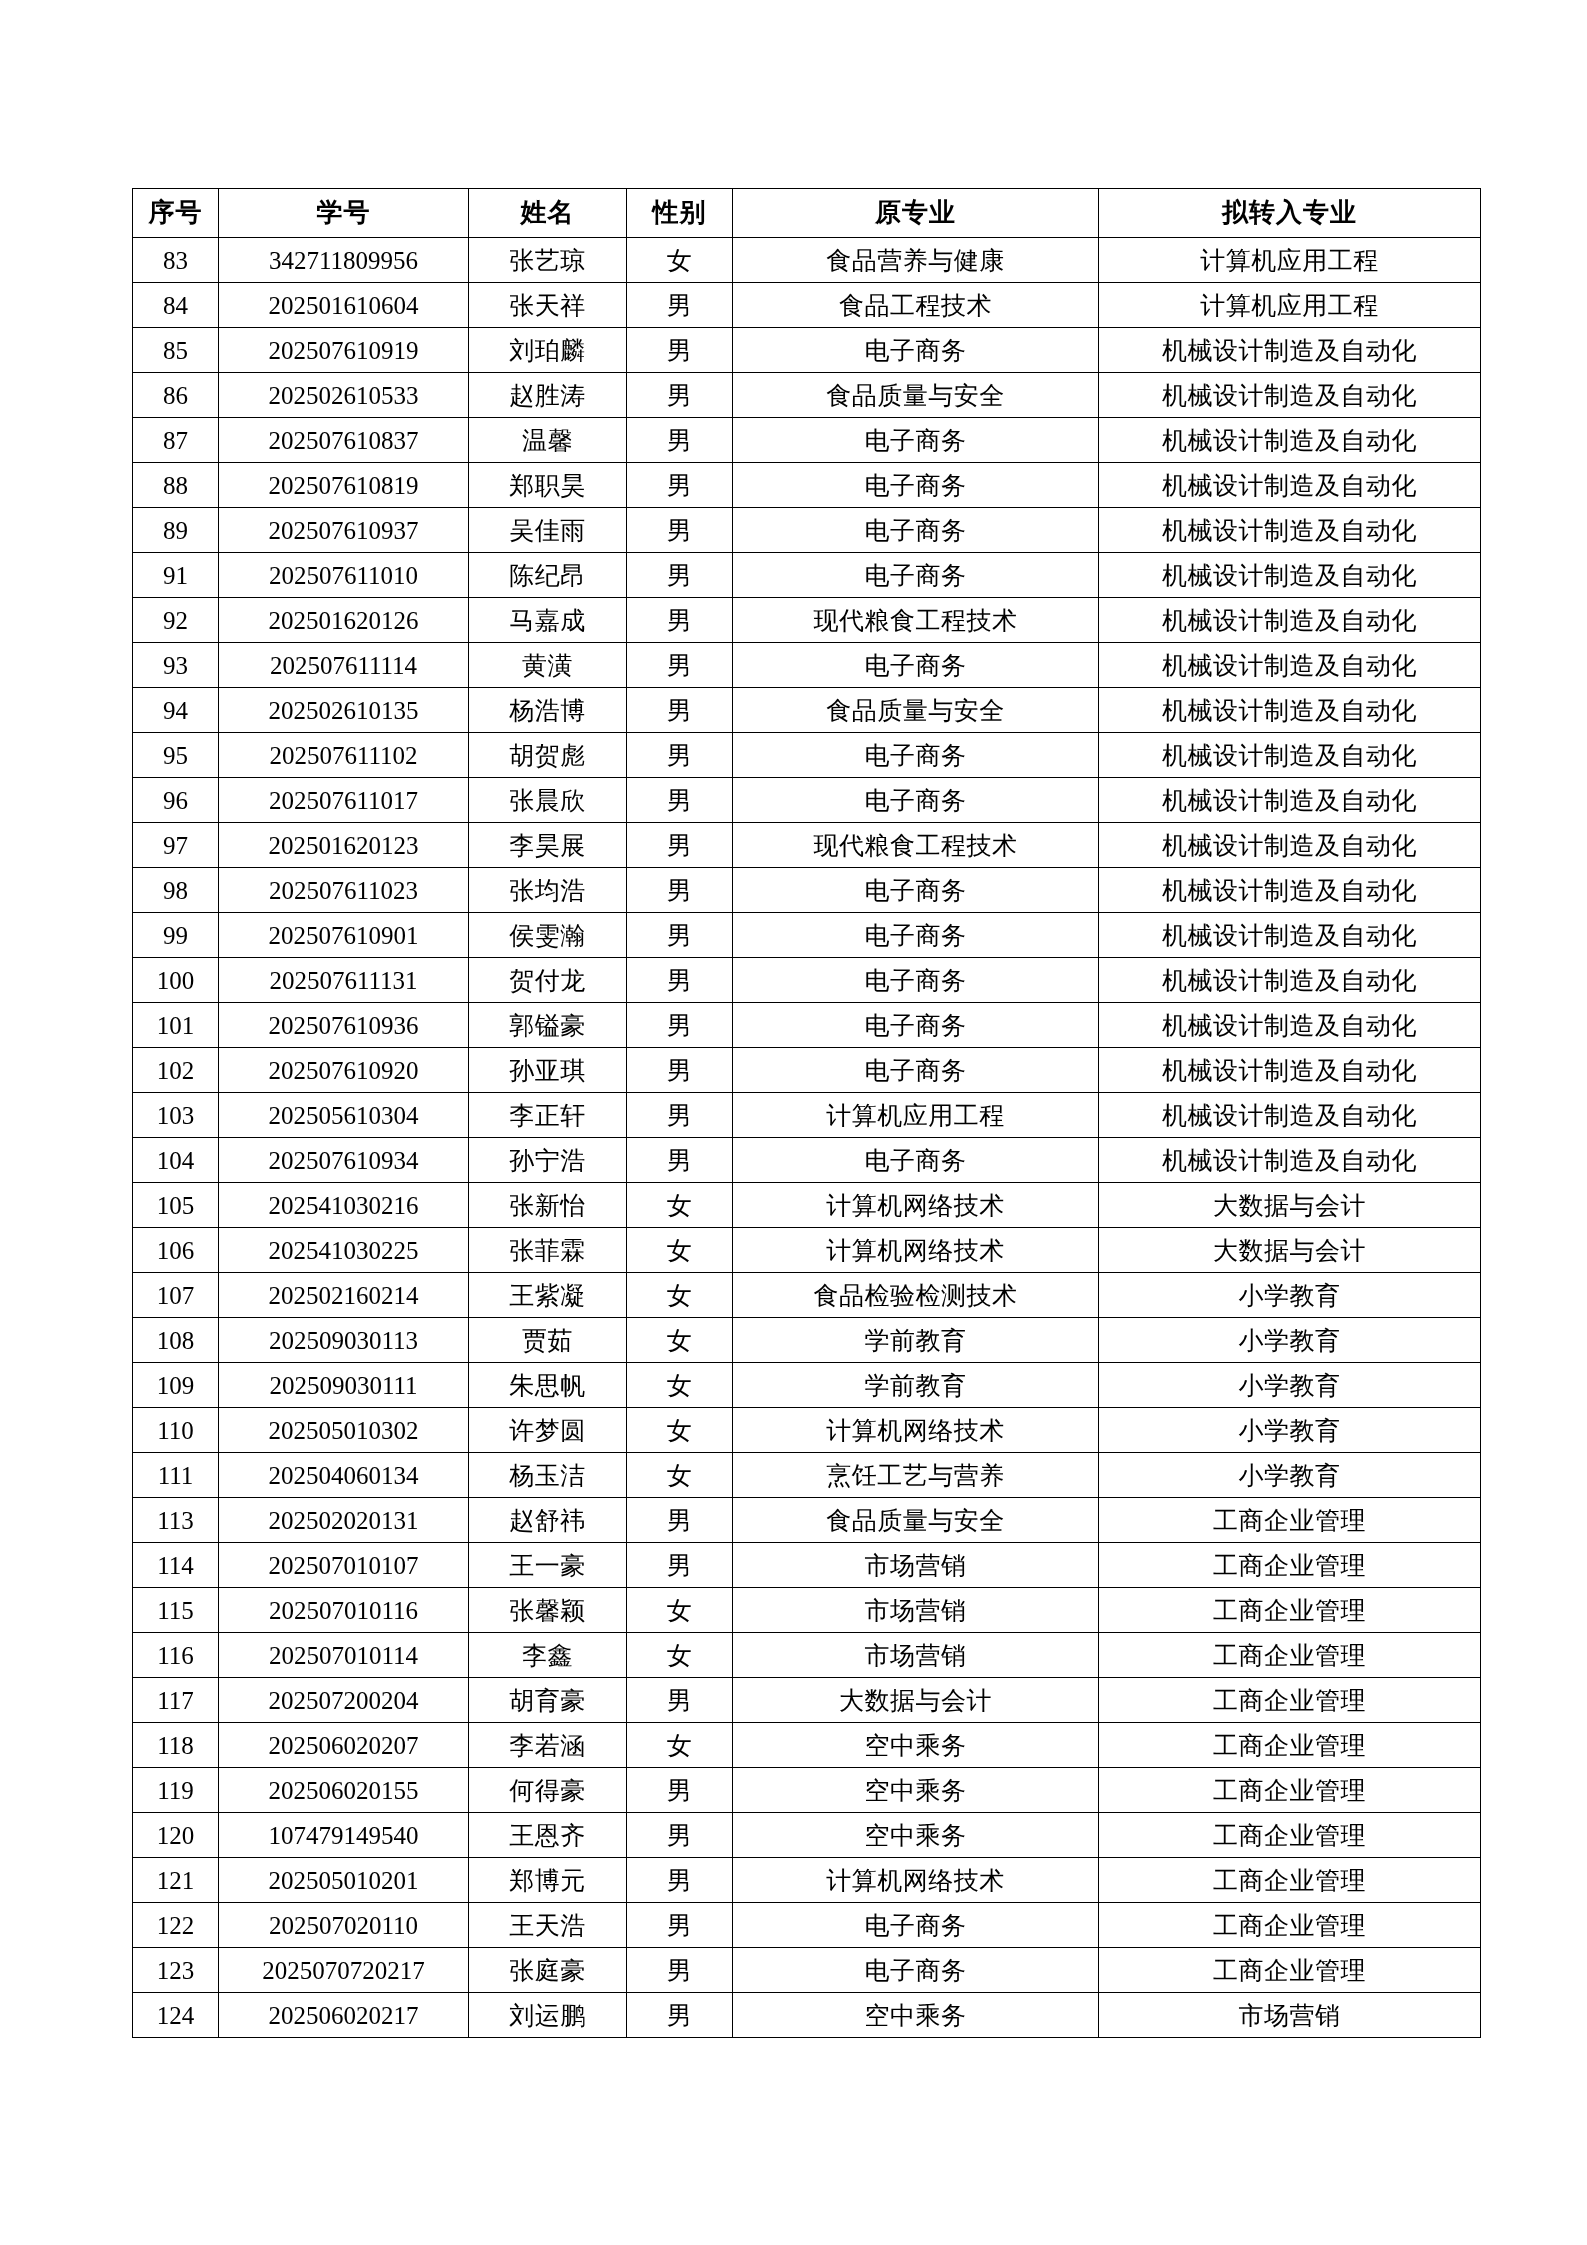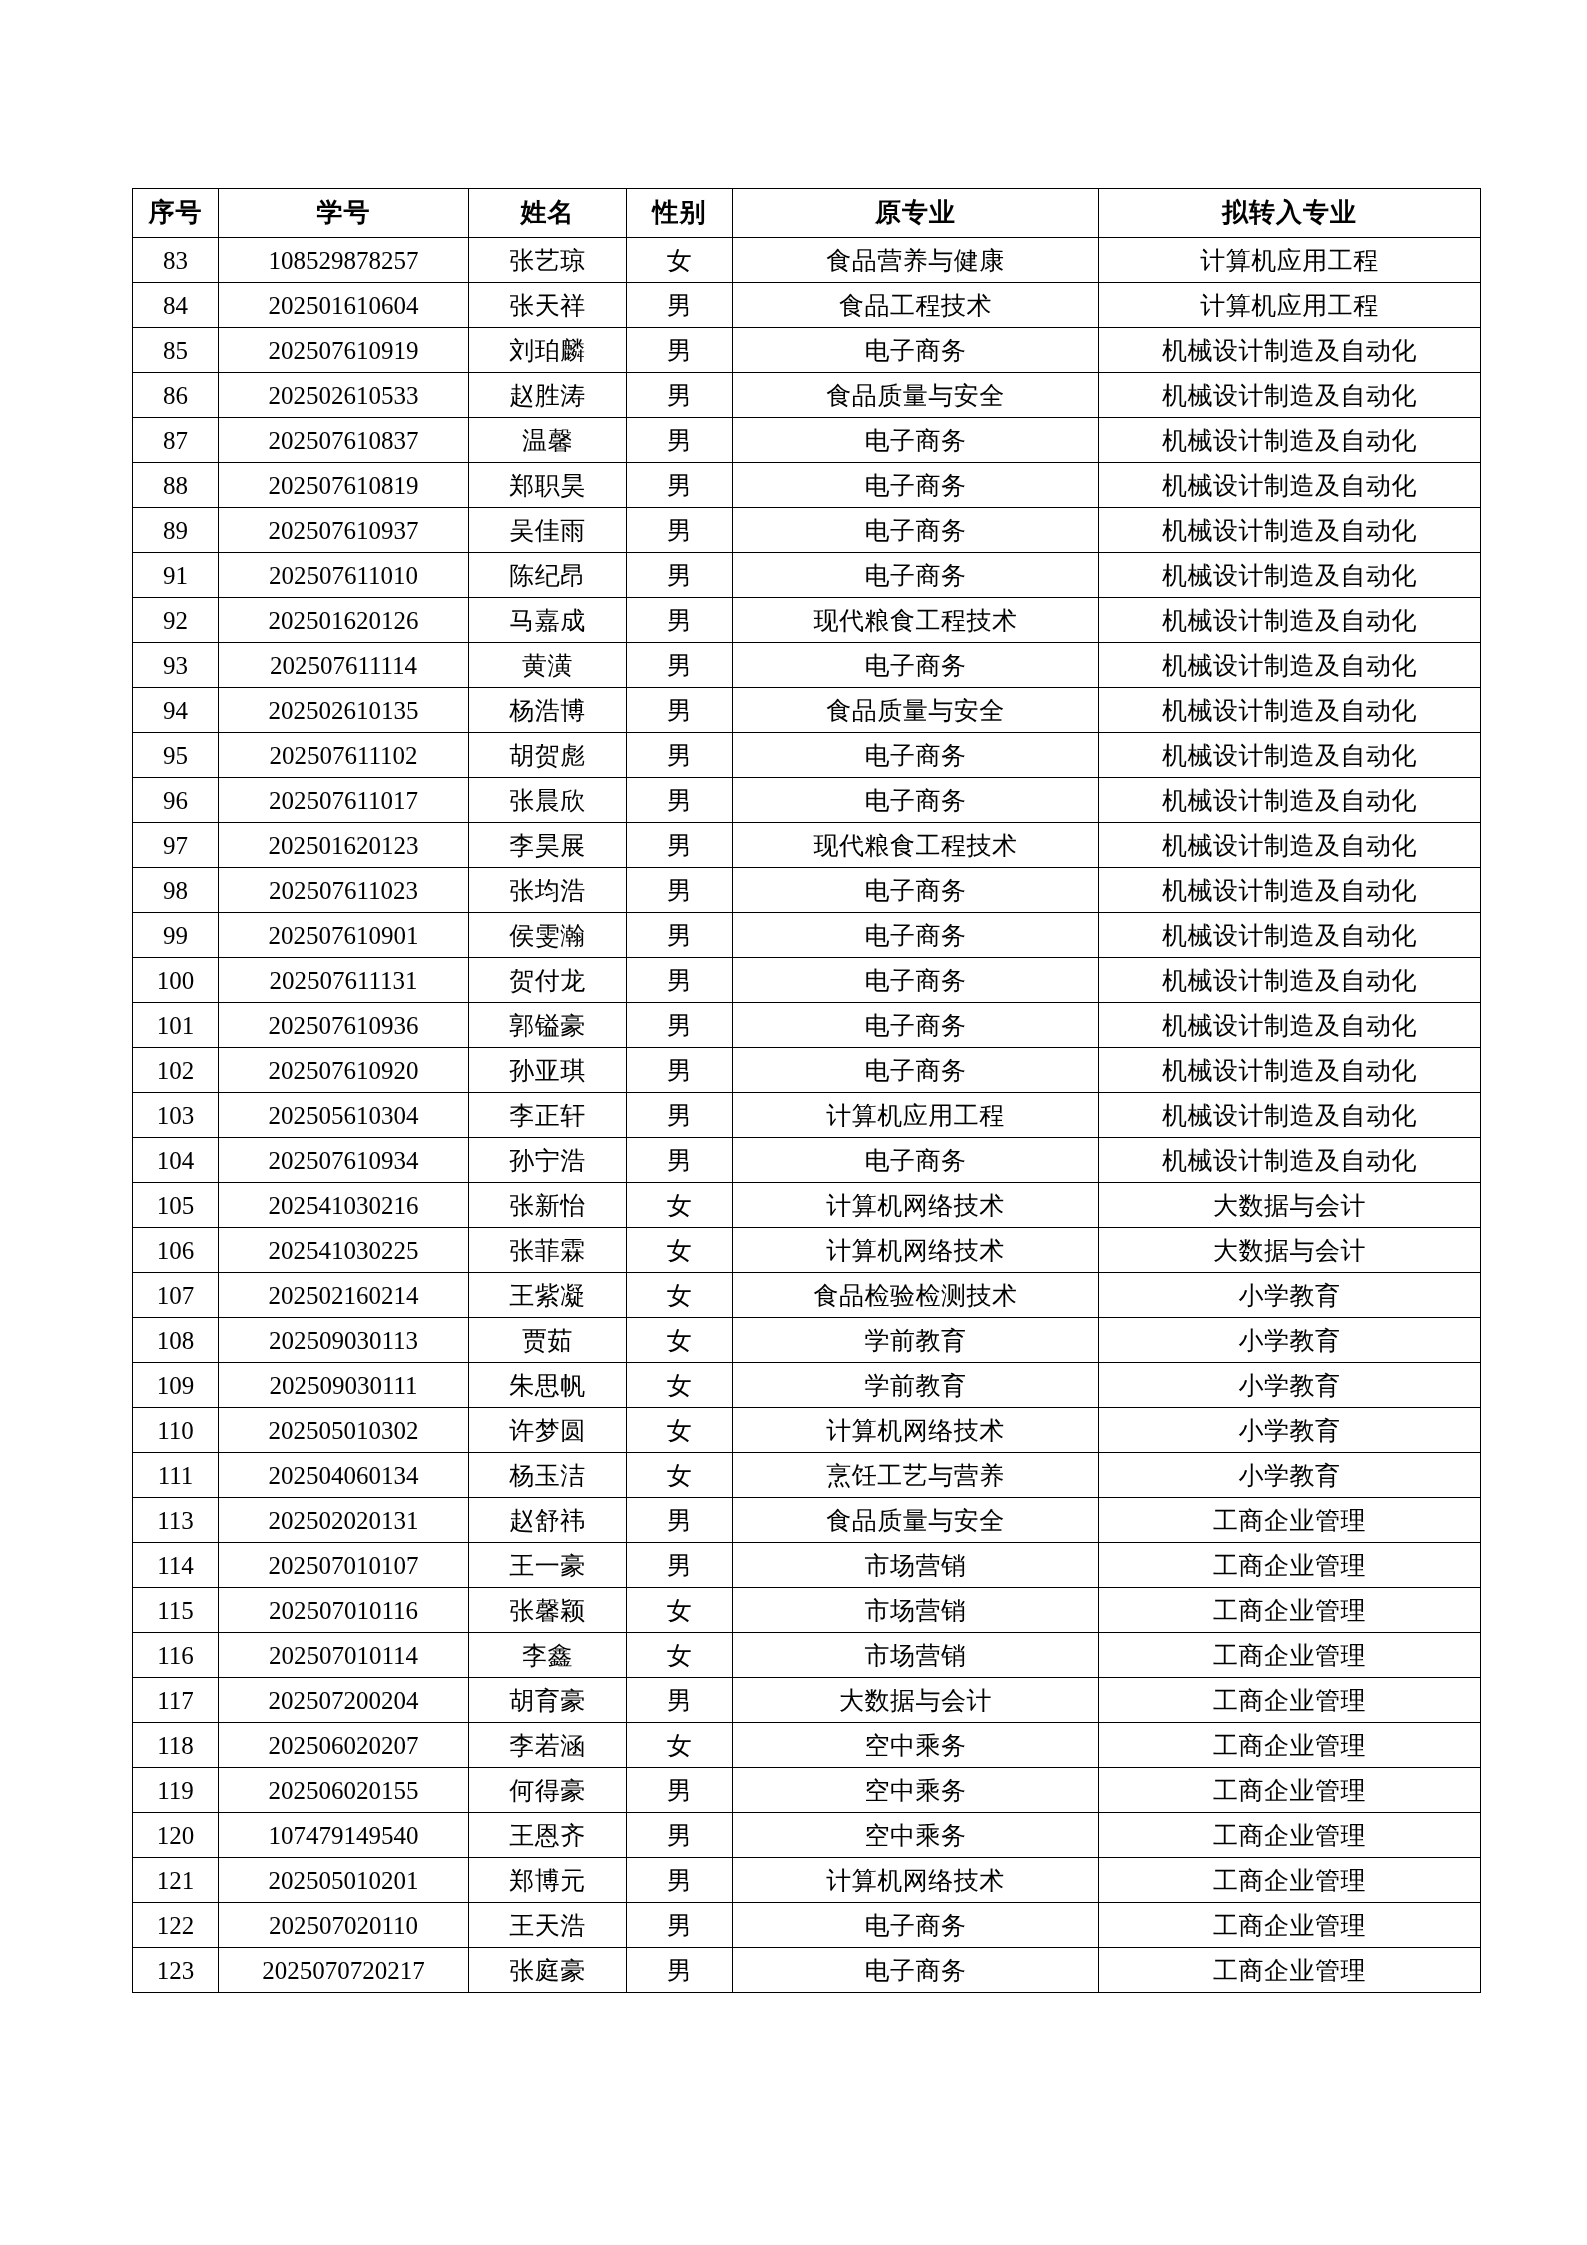--- a/index.html
+++ b/index.html
@@ -89,21 +89,21 @@
           <th>学号</th>
           <th>姓名</th>
           <th>性别</th>
           <th>原专业</th>
           <th>拟转入专业</th>
         </tr>
       </thead>
       <tbody id="roster-body">
           <tr>
             <td class="seq">83</td>
-            <td class="sid">108529878257</td>
+            <td class="sid">342711809956</td>
             <td class="name">张艺琼</td>
             <td class="gender">女</td>
             <td class="major">食品营养与健康</td>
             <td class="target">计算机应用工程</td>
           </tr>
           <tr>
             <td class="seq">84</td>
             <td class="sid">202501610604</td>
             <td class="name">张天祥</td>
             <td class="gender">男</td>
@@ -398,17 +398,25 @@
             <td class="major">电子商务</td>
             <td class="target">工商企业管理</td>
           </tr>
           <tr>
             <td class="seq">123</td>
             <td class="sid">2025070720217</td>
             <td class="name">张庭豪</td>
             <td class="gender">男</td>
             <td class="major">电子商务</td>
             <td class="target">工商企业管理</td>
+          </tr>
+          <tr>
+            <td class="seq">124</td>
+            <td class="sid">202506020217</td>
+            <td class="name">刘运鹏</td>
+            <td class="gender">男</td>
+            <td class="major">空中乘务</td>
+            <td class="target">市场营销</td>
           </tr>
         </tbody>
     </table>
   </div>
 </div>
 
 </body></html>

